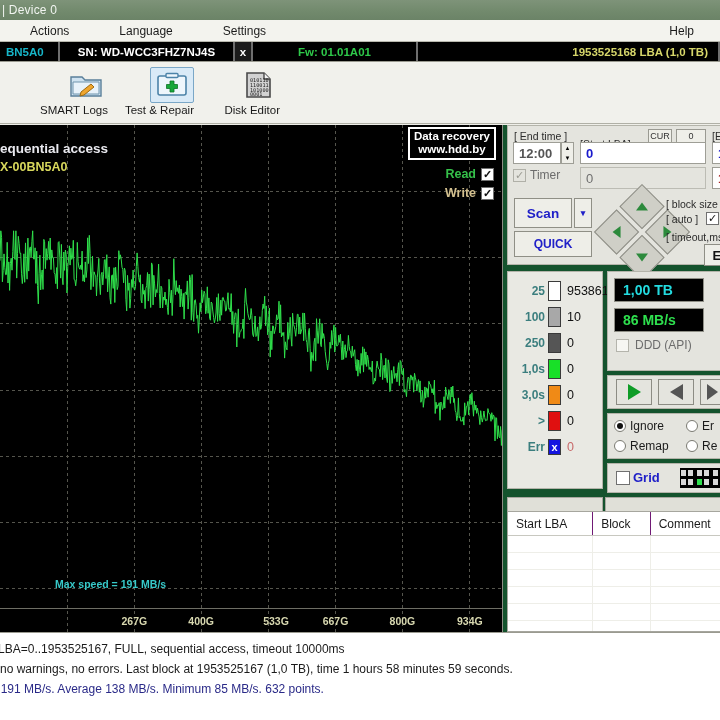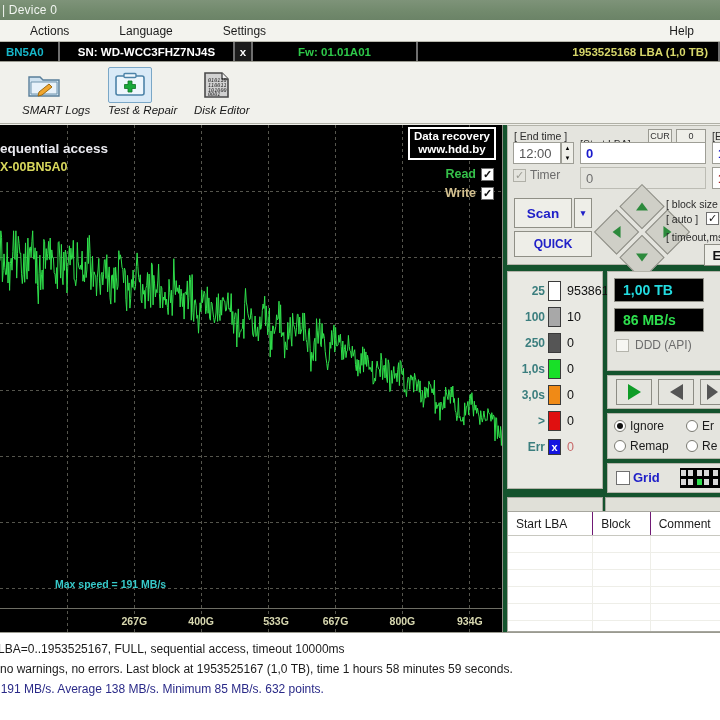--- a/index.html
+++ b/index.html
@@ -51,22 +51,22 @@
   .dev-fw    { color: #2ec94a; width: 165px; }
   .dev-spacer{ flex: 1; border-right: none; }
   .dev-lba   { color: #d6d66a; justify-content: flex-end; padding-right: 10px; }
 
   
   .toolbar {
     height: 62px; background: #f1f1ec;
     border-bottom: 1px solid #b0b0a6;
     display: flex; align-items: flex-start; padding-left: 22px; padding-top: 3px;
   }
-  .tbtn { width: 86px; display: flex; flex-direction: column; align-items: flex-start;
-          cursor: default; padding-top: 2px; font-style: italic; }
+  .tbtn { width: 86px; display: flex; flex-direction: column; align-items: flex-end;
+          cursor: default; padding-top: 2px; }
   .tbtn .glyph { width: 44px; height: 36px; display: flex; align-items: center; justify-content: center; }
   .tbtn .tlabel { font-size: 11.5px; color: #1a1a1a; margin-top: 1px; }
   .tbtn.sel .glyph { background: #d9eaf7; border: 1px solid #7aa7c7; border-radius: 2px; }
 
   
   .main { position: absolute; top: 125px; left: 0; right: 0; bottom: 88px; display: flex; }
 
   
   .graphwrap { width: 503px; background: #000; position: relative; overflow: hidden;
                border-right: 1px solid #8d8d84; }
@@ -280,21 +280,21 @@
     <div class="rpanel">
 
       <div class="rsec" style="left:4px; top:0px; width:216px; height:140px;">
 
         <div class="lbl" style="position:absolute; left:6px; top:4px;">[ End time ]</div>
         <div class="lbl" style="position:absolute; left:72px; top:12px;">[Start LBA]</div>
         <div class="minibtn" style="position:absolute; left:140px; top:3px; width:24px;">CUR</div>
         <div class="minibtn" style="position:absolute; left:168px; top:3px; width:30px;">0</div>
         <div class="lbl" style="position:absolute; left:204px; top:4px;">[End LBA</div>
 
-        <div class="fld" style="position:absolute; left:5px; top:16px; width:48px; color:#555; font-weight:normal;">12:00</div>
+        <div class="fld" style="position:absolute; left:5px; top:16px; width:48px; color:#555; font-weight:bold;">12:00</div>
         <div style="position:absolute; left:53px; top:16px; width:13px; height:22px; border:1px solid #9e9e96; background:#efefe9; display:flex; flex-direction:column;">
           <span style="flex:1; display:flex; align-items:center; justify-content:center; font-size:6px;">▲</span>
           <span style="flex:1; display:flex; align-items:center; justify-content:center; font-size:6px;">▼</span>
         </div>
 
         <div class="fld blue" style="position:absolute; left:72px; top:16px; width:126px;">0</div>
         <div class="fld blue" style="position:absolute; left:204px; top:16px; width:70px;">19535</div>
 
         <div style="position:absolute; left:5px; top:42px; display:flex; align-items:center; gap:4px;">
           <span class="cbx" style="background:#e4e4de; border-color:#b0b0a8; color:#9a9a92;">✓</span>

